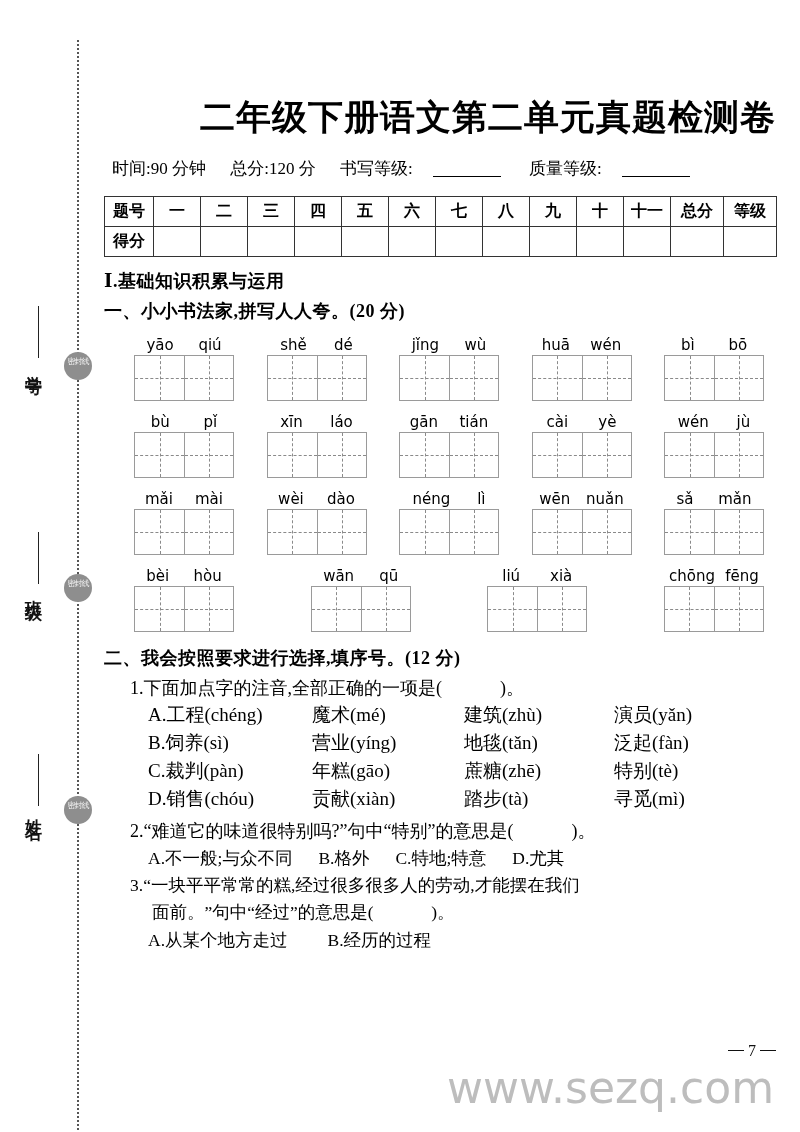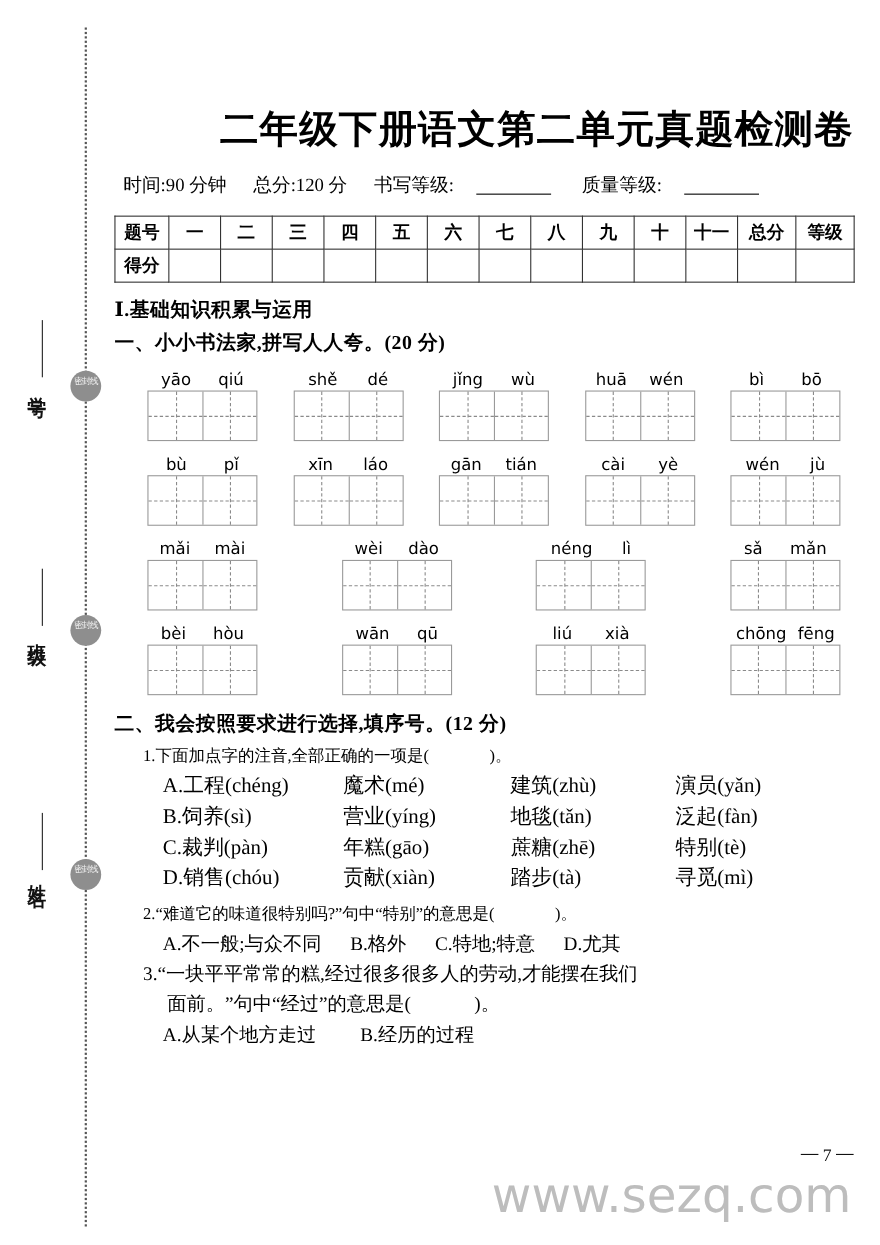--- a/index.html
+++ b/index.html
@@ -16,21 +16,21 @@
     width: 800px;
     height: 1132px;
     overflow: hidden;
     background: #ffffff;
   }
 
   
   .margin-strip {
     position: absolute;
     left: 0;
-    top: 1px;
+    top: 16px;
     width: 100px;
     height: 892px;
   }
   .dotted-line {
     position: absolute;
     left: 77px;
     top: 24px;
     width: 0;
     height: 1090px;
     border-left: 2px dotted #555;
@@ -184,21 +184,21 @@
 
   
   .q2-head {
     margin-top: 14px;
     font-size: 18px;
     font-weight: bold;
     letter-spacing: 0.5px;
   }
   .qitem {
     margin-top: 5px;
-    font-size: 15px;
+    font-size: 18px;
     line-height: 26px;
     padding-left: 26px;
   }
   .qitem .stem { white-space: nowrap; }
   .qstem-wrap { padding-left: 26px; font-size: 17.5px; line-height: 27px; }
   .qstem-wrap .l2 { padding-left: 22px; }
   .opt-grid {
     display: flex;
     padding-left: 44px;
     font-size: 19px;
@@ -451,20 +451,30 @@
             <span class="pin-syl">néng</span>
             <span class="pin-syl">lì</span>
           </div>
           <div class="tzg">
               <div class="cell"></div>
               <div class="cell"></div>
             </div>
         </div>
         <div class="pin-group">
           <div class="pin-syls">
+            <span class="pin-syl">wēn</span>
+            <span class="pin-syl">nuǎn</span>
+          </div>
+          <div class="tzg">
+              <div class="cell"></div>
+              <div class="cell"></div>
+            </div>
+        </div>
+        <div class="pin-group">
+          <div class="pin-syls">
             <span class="pin-syl">sǎ</span>
             <span class="pin-syl">mǎn</span>
           </div>
           <div class="tzg">
               <div class="cell"></div>
               <div class="cell"></div>
             </div>
         </div>
       </div>
 

